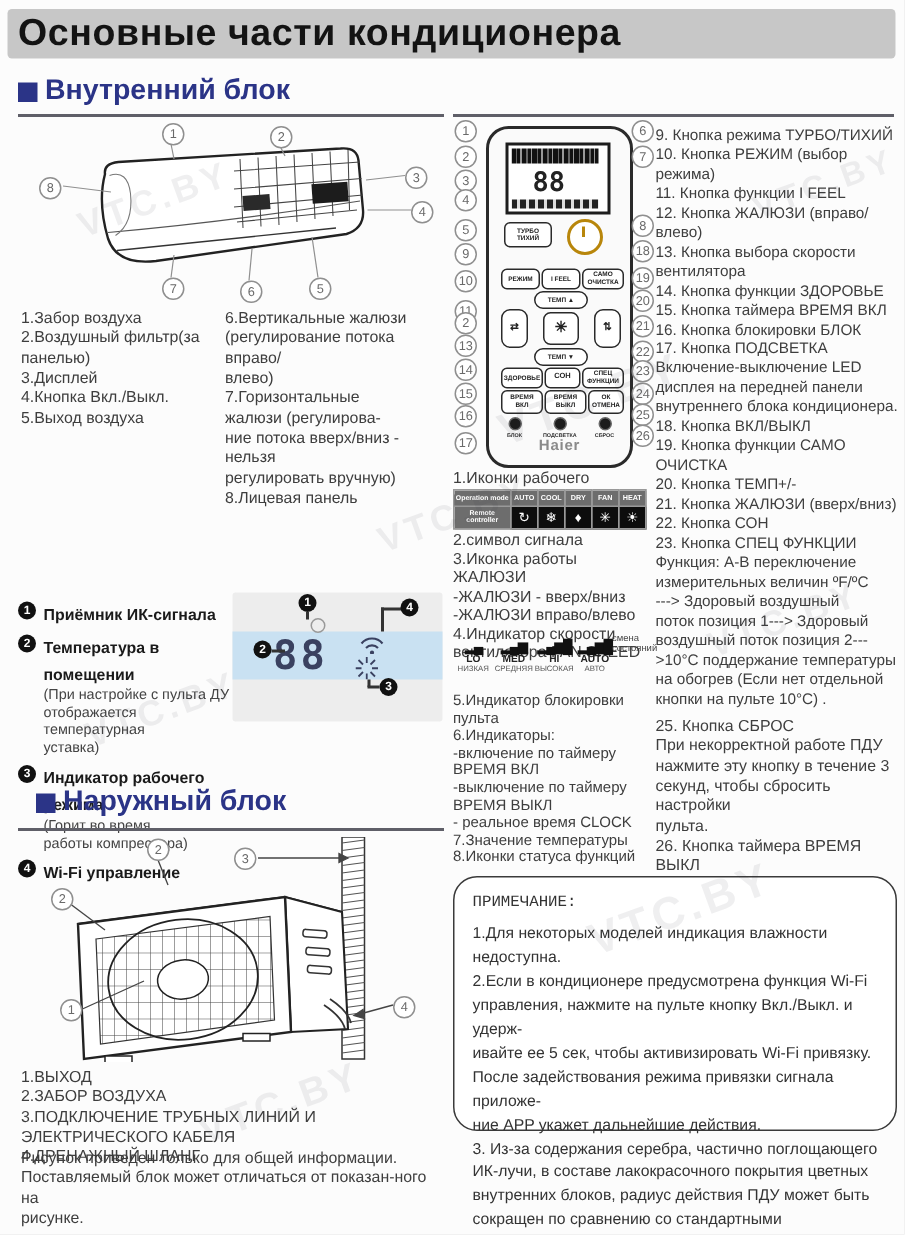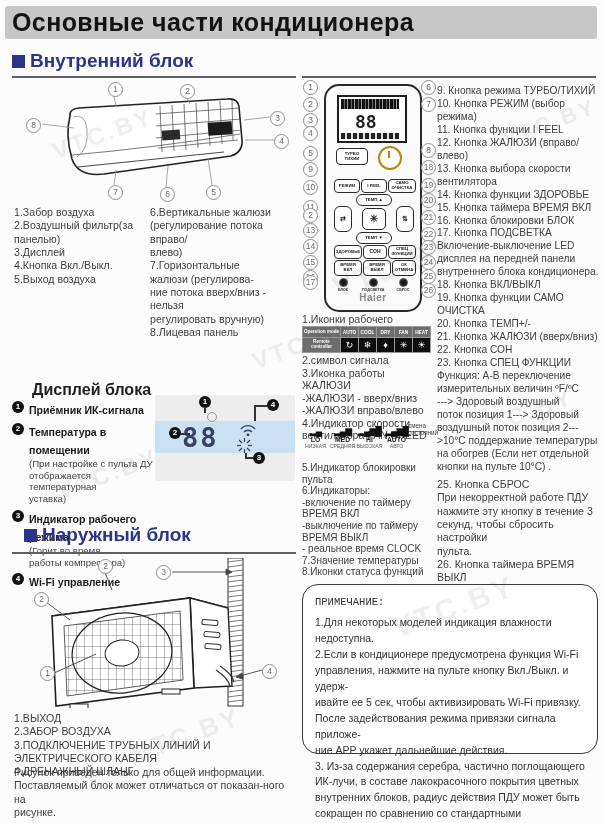--- a/index.html
+++ b/index.html
@@ -144,21 +144,20 @@
   <div class="txt pre" style="left:150px;top:206px;width:148px;">6.Вертикальные жалюзи
 (регулирование потока вправо/
 влево)
 7.Горизонтальные
 жалюзи (регулирова-
 ние потока вверх/вниз - нельзя
 регулировать вручную)
 8.Лицевая панель</div>
 
 
-  <div class="disp-h" style="left:32px;top:381px;">Дисплей блока</div>
 
   <div class="abs" style="left:12px;top:400px;width:145px;">
     <div class="ditem">
       <span class="cbi">1</span>
       <div><b>Приёмник ИК-сигнала</b></div>
     </div>
     <div class="ditem">
       <span class="cbi">2</span>
       <div><b>Температура в помещении</b>
         <div class="note pre">(При настройке с пульта ДУ
@@ -317,21 +316,21 @@
   <span class="co" style="left:303px;top:126px;">4</span>
   <span class="co" style="left:303px;top:146px;">5</span>
   <span class="co" style="left:303px;top:162px;">9</span>
   <span class="co" style="left:303px;top:180px;">10</span>
   <span class="co" style="left:303px;top:200px;">11</span>
   <span class="co" style="left:303px;top:208px;">2</span>
   <span class="co" style="left:303px;top:223px;">13</span>
   <span class="co" style="left:303px;top:239px;text-align:center;">14</span>
   <span class="co" style="left:303px;top:255px;">15</span>
   <span class="co" style="left:303px;top:270px;">16</span>
-  <span class="co" style="left:303px;top:275px;text-align:center;">17</span>
+  <span class="co" style="left:303px;top:288px;text-align:center;">17</span>
 
   <span class="co" style="left:421px;top:80px;">6</span>
   <span class="co" style="left:421px;top:97px;">7</span>
   <span class="co" style="left:421px;top:143px;">8</span>
   <span class="co" style="left:421px;top:160px;">18</span>
   <span class="co" style="left:421px;top:178px;">19</span>
   <span class="co" style="left:421px;top:193px;">20</span>
   <span class="co" style="left:421px;top:210px;">21</span>
   <span class="co" style="left:421px;top:227px;">22</span>
   <span class="co" style="left:421px;top:240px;">23</span>

